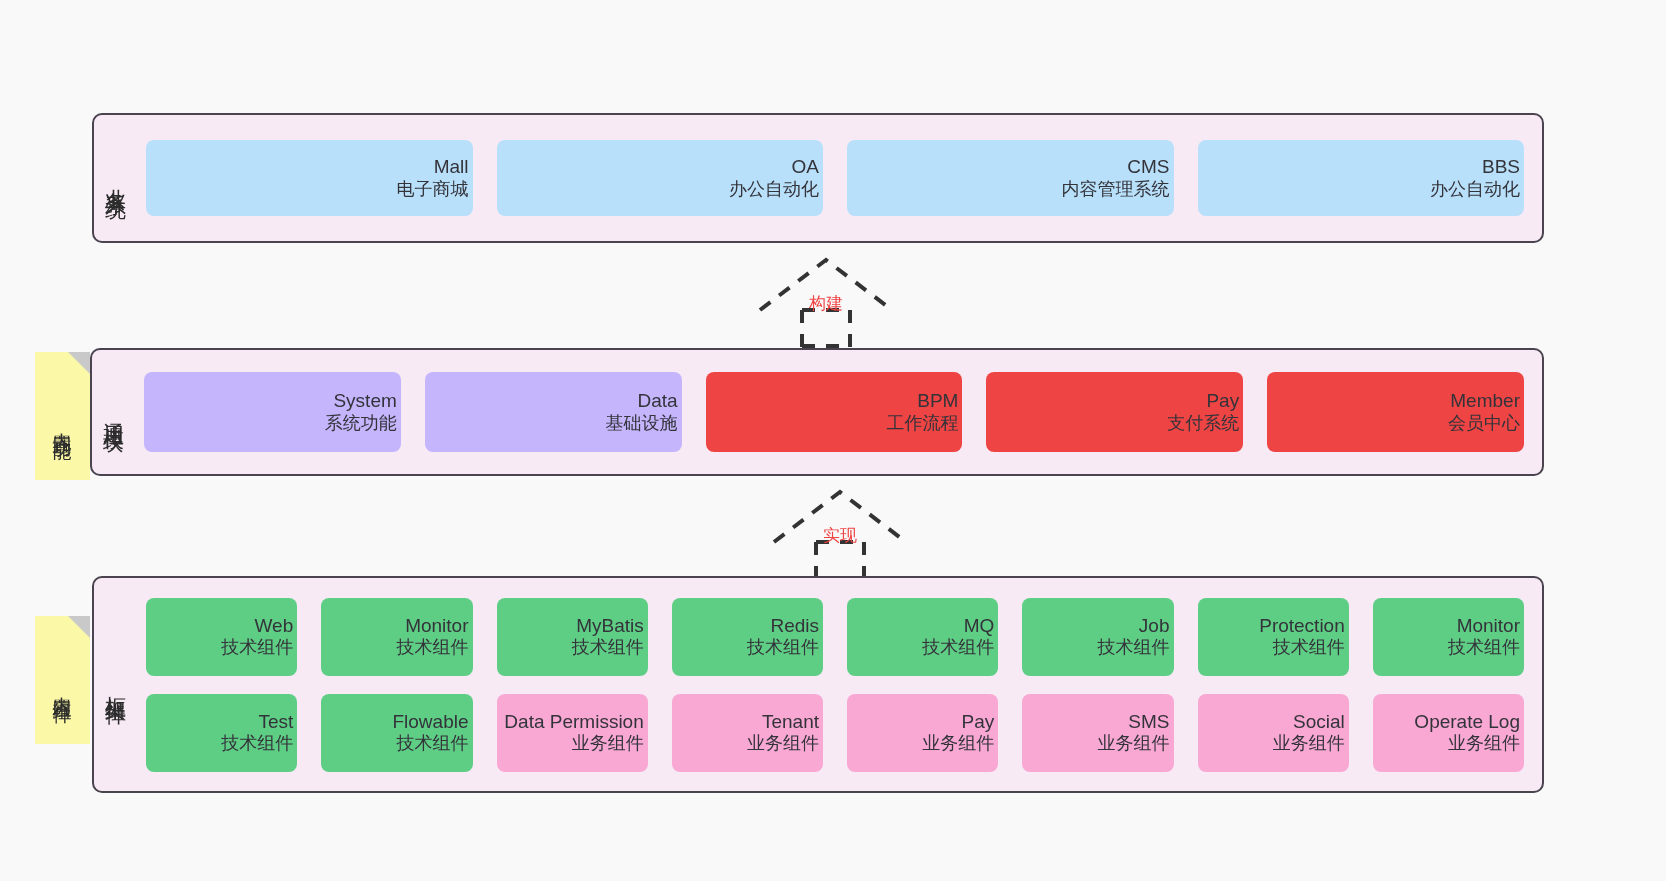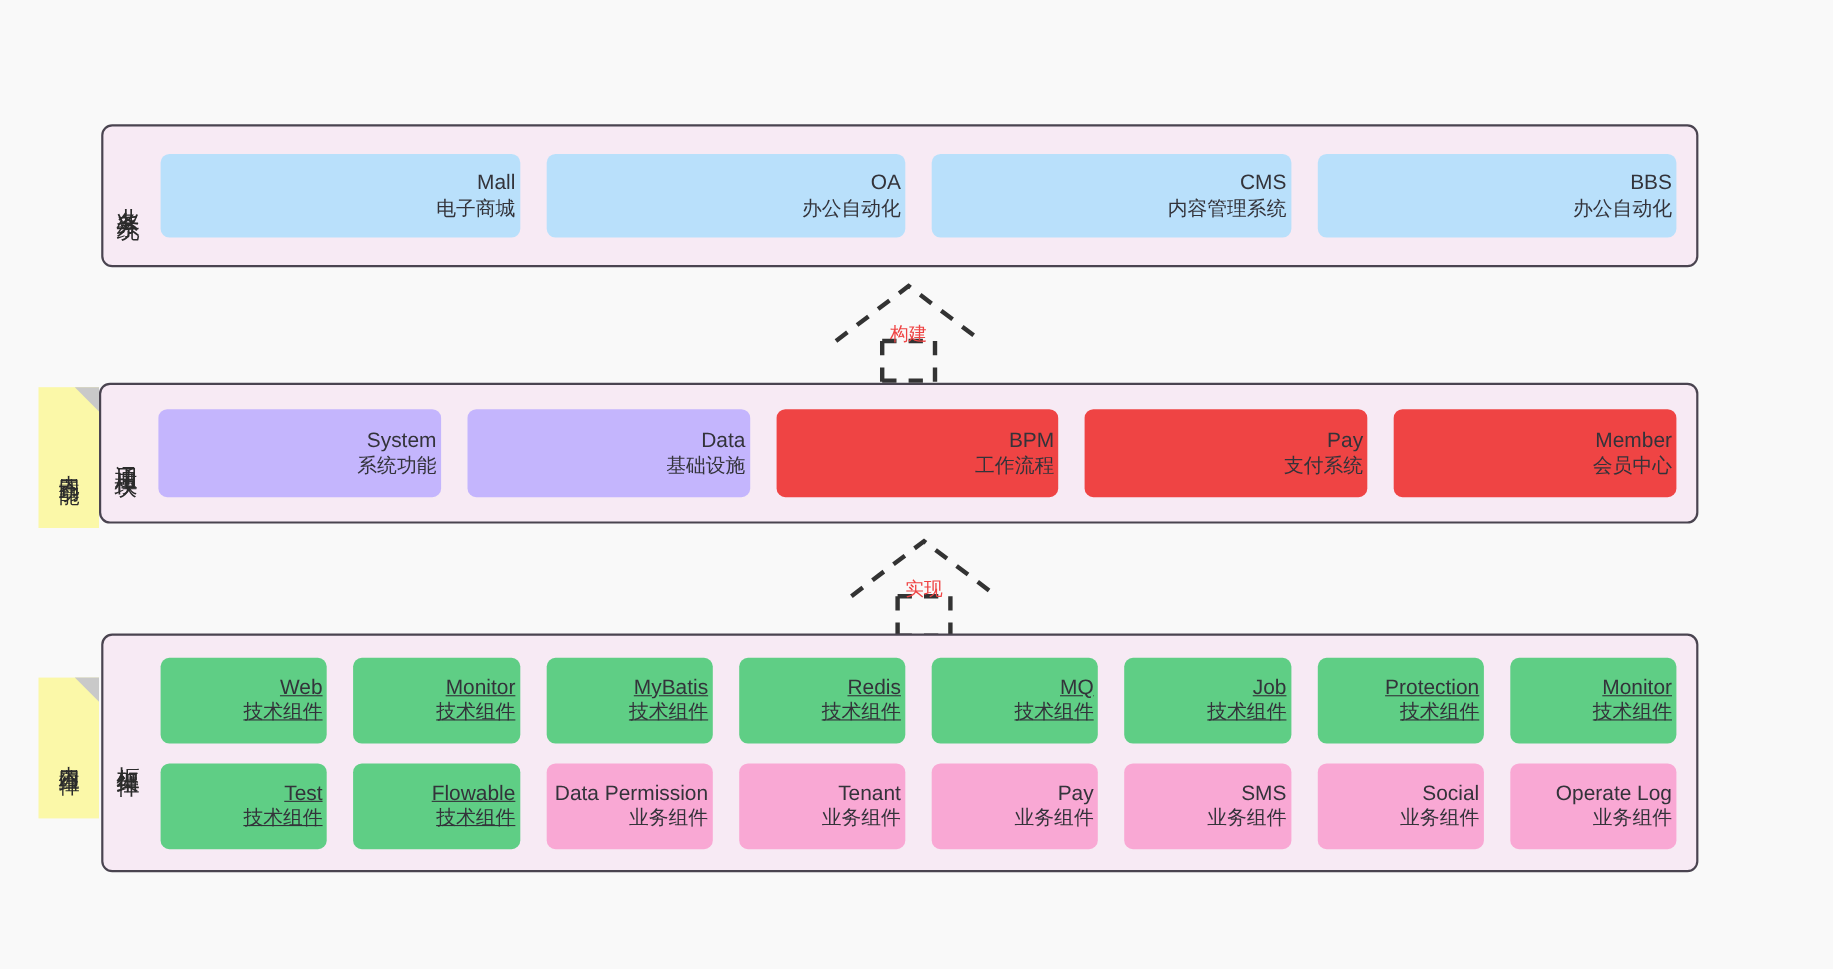--- a/index.html
+++ b/index.html
@@ -71,21 +71,21 @@
     box-sizing: border-box;
     padding: 6px 4px;
     user-select: none;
   }
   .card .t1 { font-size: 19px; }
   .card .t2 { font-size: 18px; }
 
   .card.blue       { background: #b9e0fb; }
   .card.red        { background: #c4b5fd; }
   .card.pink       { background: #ef4444; }
-  .card.green      { background: #5fce85; text-decoration: underline; }
+  .card.green      { background: #5fce85; }
   .card.lightgreen { background: #f9a8d4; }
 
   
   #layer-business .row { height: 76px; }
   #layer-modules  .row { height: 80px; }
   #layer-framework .row { height: 78px; }
 
   
   .sticky {
     position: absolute;

